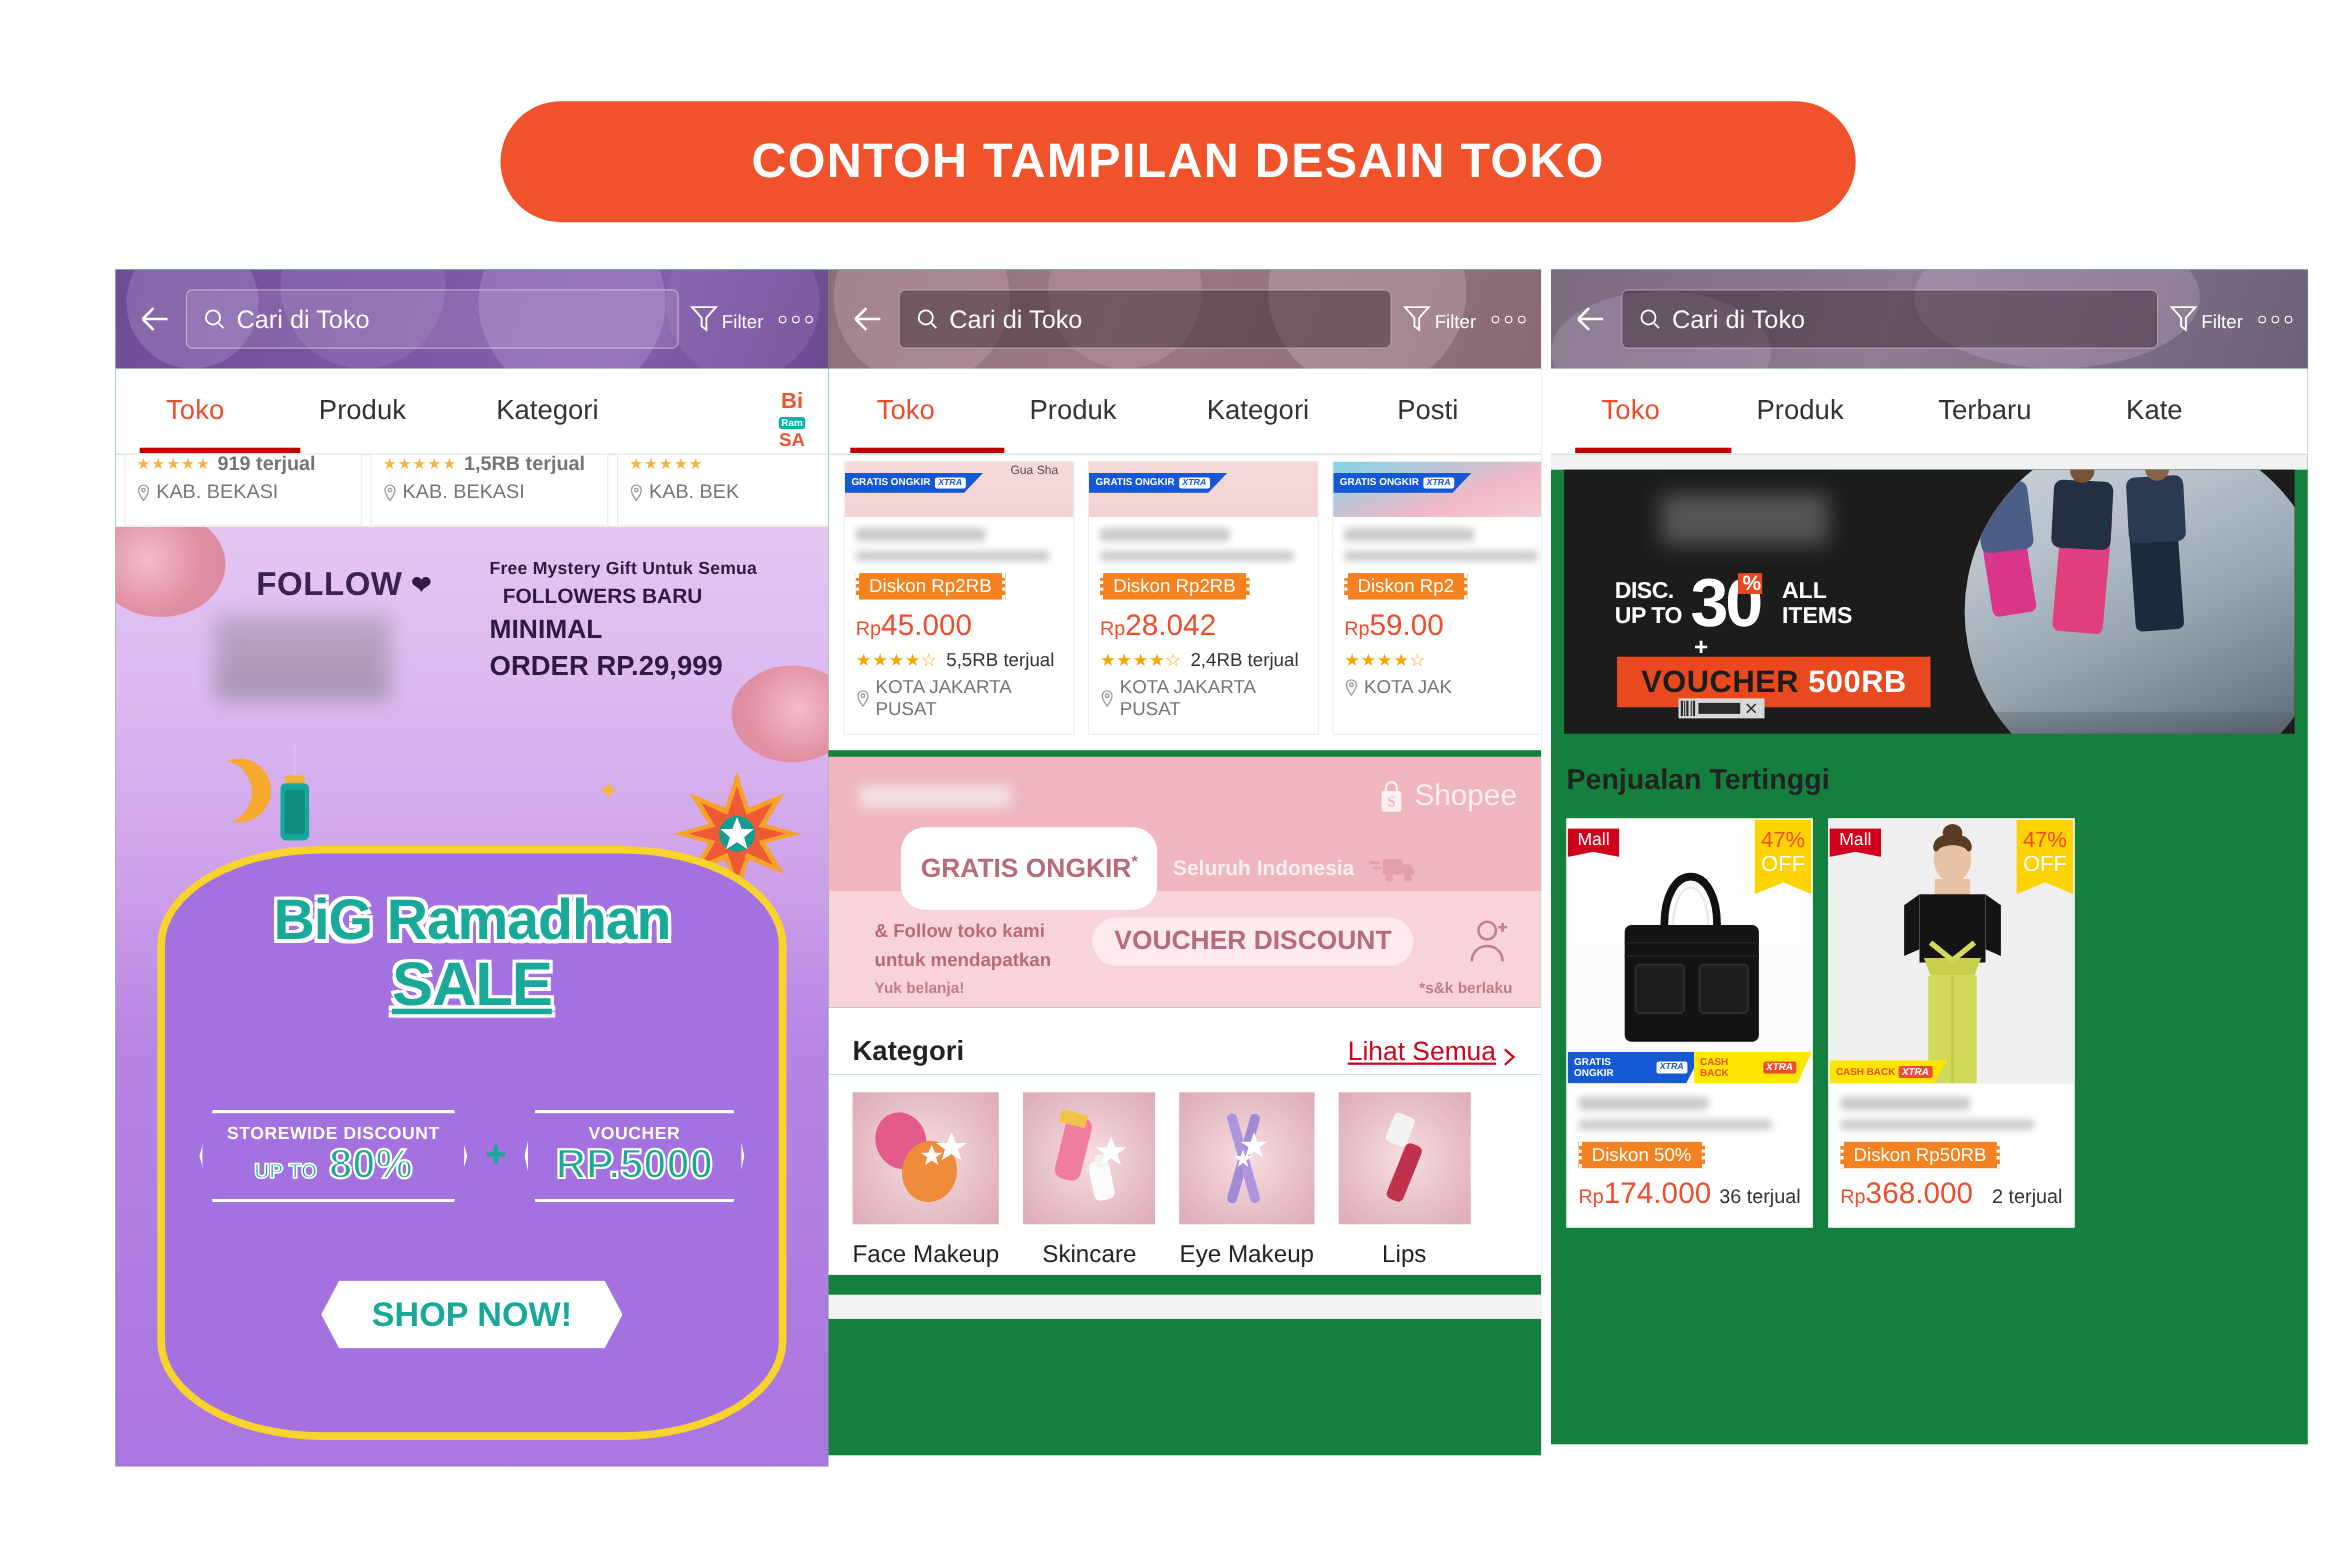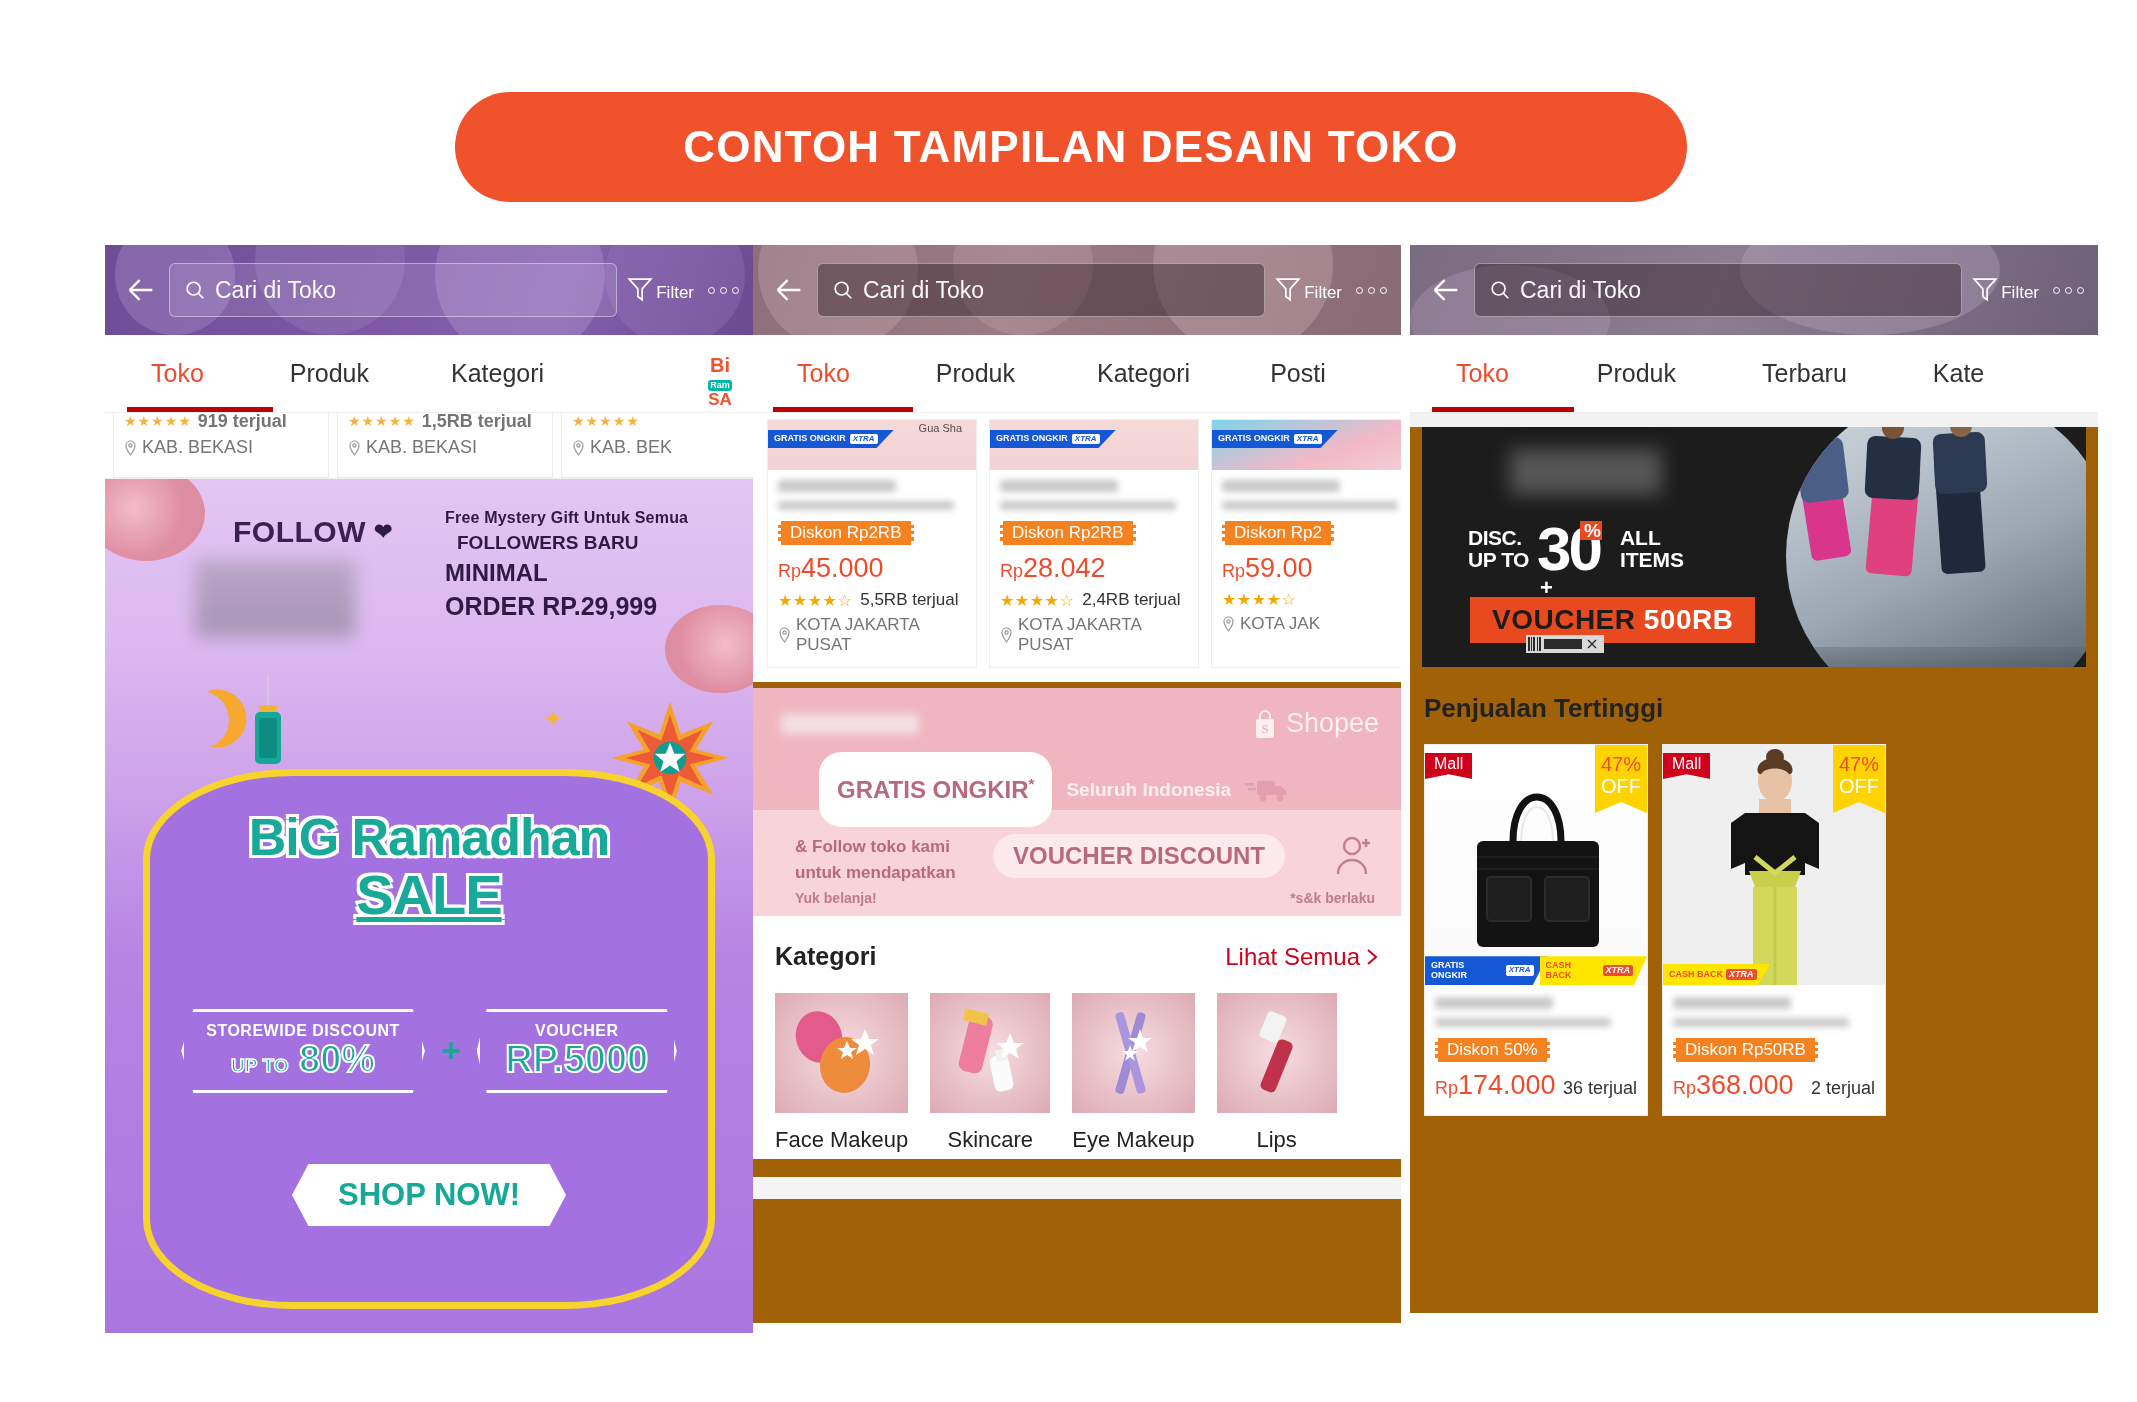--- a/index.html
+++ b/index.html
@@ -23,21 +23,21 @@
   .header-banner .title {
     color: #ffffff;
     font-size: 44px;
     font-weight: bold;
     letter-spacing: 1.2px;
   }
 
   
   .phone {
     position: absolute;
-    background: #a16207;
+    background: #15803d;
     overflow: hidden;
     top: 245px;
   }
   #phone1 { left: 105px;  width: 648px; height: 1088px; }
   #phone2 { left: 753px;  width: 648px; height: 1078px; }
   #phone3 { left: 1410px; width: 688px; height: 1068px; }
 
   
   .searchbar {
     position: relative;
@@ -252,21 +252,21 @@
   .pb-bot { position:relative; height:106px; }
   .pb-follow { position:absolute; left:42px; top:24px; color:#b76a7a; font-size:17px; font-weight:bold; line-height:1.5; }
   .pb-vchip { position:absolute; left:240px; top:24px; background:#fdeaee; color:#b76a7a; font-size:24px; font-weight:bold; padding:8px 20px; border-radius:24px;}
   .pb-person { position:absolute; right:26px; top:24px; }
   .pb-yuk { position:absolute; left:42px; bottom:10px; color:#c07c8a; font-size:14px; font-weight:bold;}
   .pb-sk { position:absolute; right:26px; bottom:10px; color:#c07c8a; font-size:14px; font-weight:bold;}
 
   
   .kat-head { display:flex; align-items:center; justify-content:space-between; padding:26px 22px 6px 22px; background:#fff;}
   .kat-title { font-size:25px; font-weight:bold; color:#222; }
-  .kat-all { color:#d0021b; font-size:24px; display:flex; align-items:center; gap:5px;}
+  .kat-all { color:#d0021b; font-size:24px; display:flex; align-items:flex-end; gap:5px;text-decoration:underline;}
   .kat-row { display:flex; gap:22px; padding:16px 22px 6px 22px; background:#fff; }
   .kat-item { flex:0 0 120px; }
   .kat-thumb { height:120px; background: radial-gradient(circle at 50% 50%, #f6dde1 0%, #ddaab4 100%); position:relative; overflow:hidden;}
   .kat-label { margin-top:14px; font-size:22px; color:#222; text-align:center; white-space:nowrap; }
   .p2-footer { height:22px; background:#f4f4f4; margin-top:18px;}
 
   
   .p3-gap { height:14px; background:#f2f2f2; }
   .blackbanner { position:relative; height:240px; background:#1c1c1c; margin:0 12px; overflow:hidden; }
   .bb-logoblur { position:absolute; left:88px; top:22px; width:152px; height:46px; background:#555; filter:blur(9px); border-radius:2px;}

